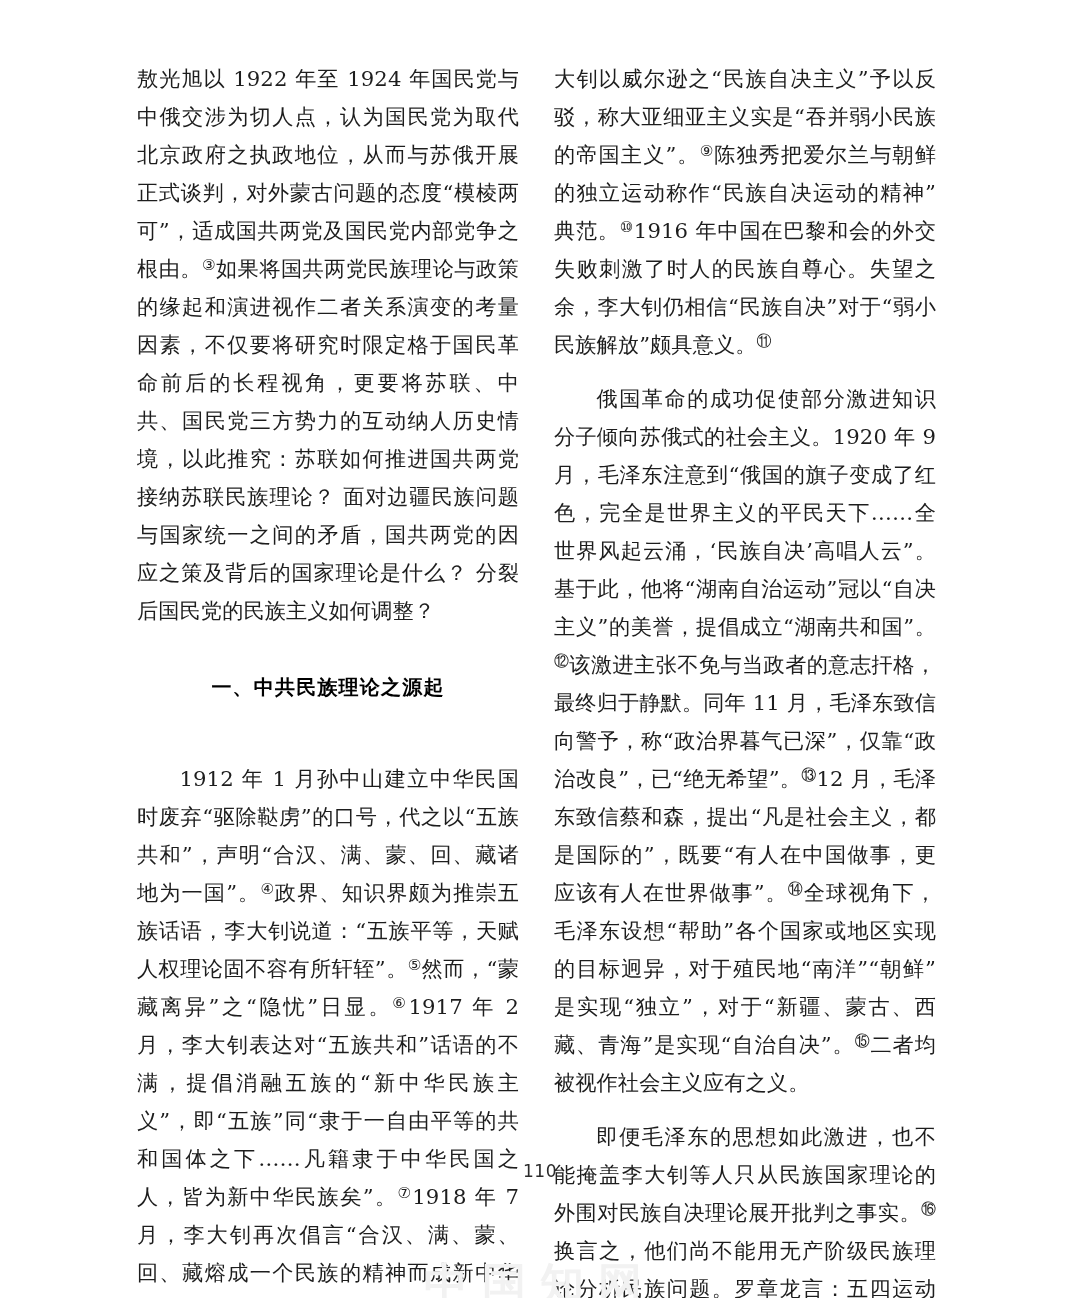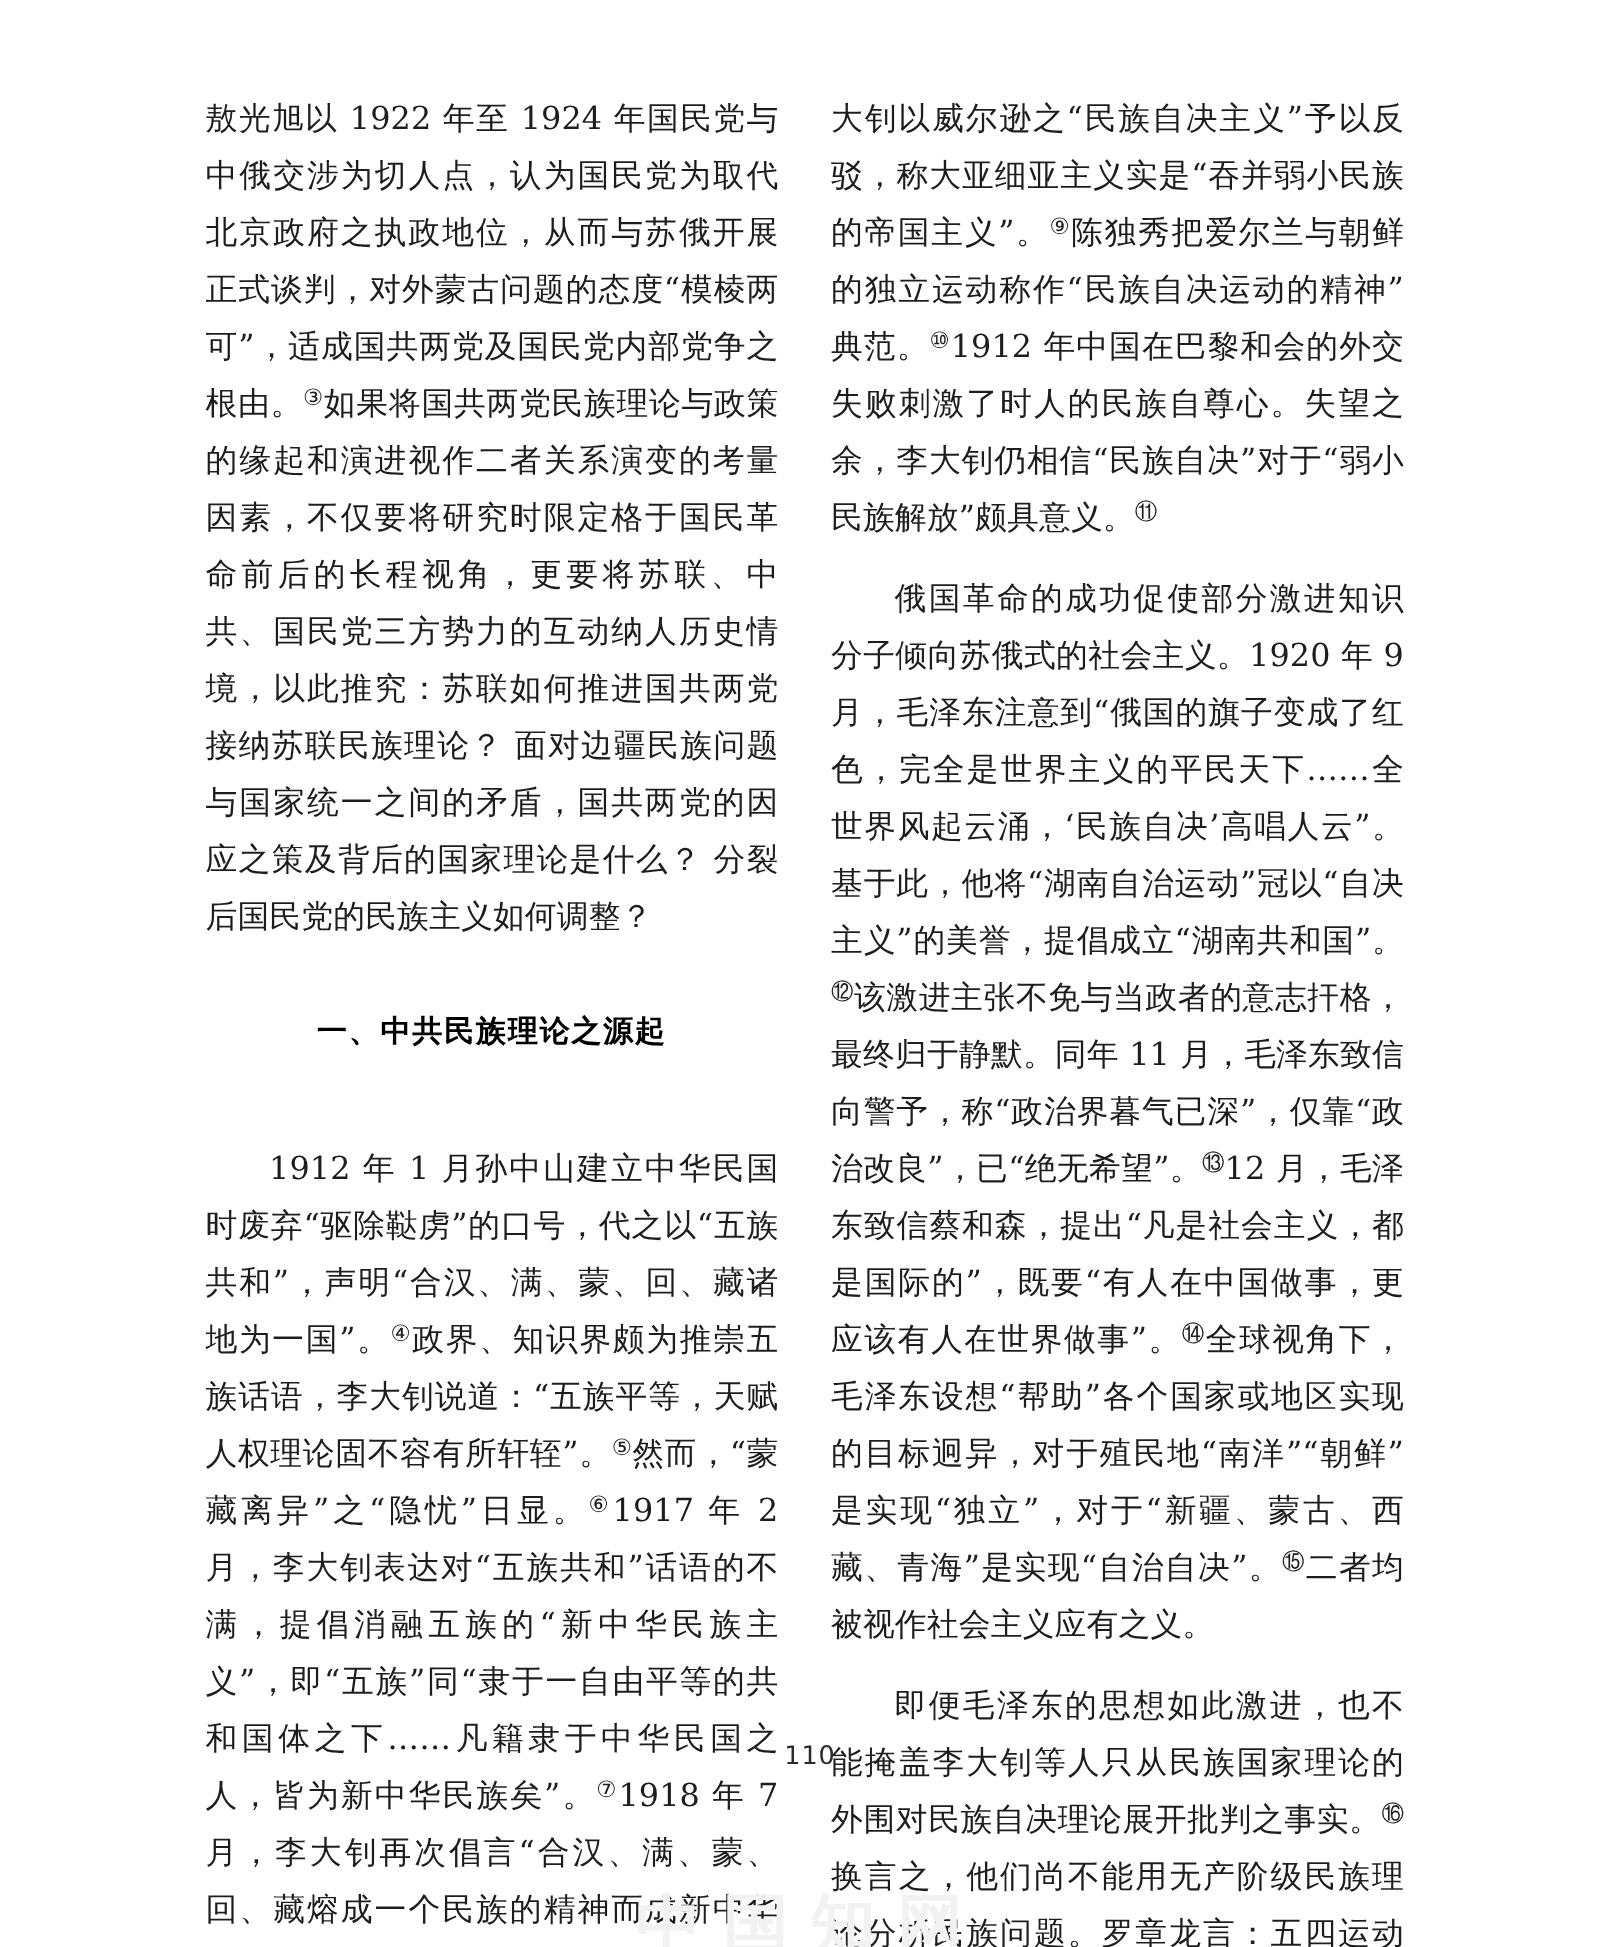--- a/index.html
+++ b/index.html
@@ -139,21 +139,21 @@
       <h2 class="section-heading">一、中共民族理论之源起</h2>
 
       <div class="gap-after-heading"></div>
 
       <p class="para indent"><span>1912 年 1 月孙中山建立中华民国时废弃“驱除鞑虏”的口号，代之以“五族共和”，声明“合汉、满、蒙、回、藏诸地为一国”。</span><span class="fn">④</span><span>政界、知识界颇为推崇五族话语，李大钊说道：“五族平等，天赋人权理论固不容有所轩轾”。</span><span class="fn">⑤</span><span>然而，“蒙藏离异”之“隐忧”日显。</span><span class="fn">⑥</span><span>1917 年 2 月，李大钊表达对“五族共和”话语的不满，提倡消融五族的“新中华民族主义”，即“五族”同“隶于一自由平等的共和国体之下……凡籍隶于中华民国之人，皆为新中华民族矣”。</span><span class="fn">⑦</span><span>1918 年 7 月，李大钊再次倡言“合汉、满、蒙、回、藏熔成一个民族的精神而成新中华民族”。</span><span class="fn">⑧</span><span>李大钊所指“新中华民族”既是融合国内各族群的中华民族，也是生活在“自由平等的共和国体”之下的国民。</span></p>
 
     </div>
 
     <div class="column" id="col-right">
 
-      <p class="para run-on"><span>大钊以威尔逊之“民族自决主义”予以反驳，称大亚细亚主义实是“吞并弱小民族的帝国主义”。</span><span class="fn">⑨</span><span>陈独秀把爱尔兰与朝鲜的独立运动称作“民族自决运动的精神”典范。</span><span class="fn">⑩</span><span>1912 年中国在巴黎和会的外交失败刺激了时人的民族自尊心。失望之余，李大钊仍相信“民族自决”对于“弱小民族解放”颇具意义。</span><span class="fn">⑪</span></p>
+      <p class="para run-on"><span>大钊以威尔逊之“民族自决主义”予以反驳，称大亚细亚主义实是“吞并弱小民族的帝国主义”。</span><span class="fn">⑨</span><span>陈独秀把爱尔兰与朝鲜的独立运动称作“民族自决运动的精神”典范。</span><span class="fn">⑩</span><span>1916 年中国在巴黎和会的外交失败刺激了时人的民族自尊心。失望之余，李大钊仍相信“民族自决”对于“弱小民族解放”颇具意义。</span><span class="fn">⑪</span></p>
 
       <p class="para indent"><span>俄国革命的成功促使部分激进知识分子倾向苏俄式的社会主义。1920 年 9 月，毛泽东注意到“俄国的旗子变成了红色，完全是世界主义的平民天下……全世界风起云涌，‘民族自决’高唱人云”。基于此，他将“湖南自治运动”冠以“自决主义”的美誉，提倡成立“湖南共和国”。</span><span class="fn">⑫</span><span>该激进主张不免与当政者的意志扞格，最终归于静默。同年 11 月，毛泽东致信向警予，称“政治界暮气已深”，仅靠“政治改良”，已“绝无希望”。</span><span class="fn">⑬</span><span>12 月，毛泽东致信蔡和森，提出“凡是社会主义，都是国际的”，既要“有人在中国做事，更应该有人在世界做事”。</span><span class="fn">⑭</span><span>全球视角下，毛泽东设想“帮助”各个国家或地区实现的目标迥异，对于殖民地“南洋”“朝鲜”是实现“独立”，对于“新疆、蒙古、西藏、青海”是实现“自治自决”。</span><span class="fn">⑮</span><span>二者均被视作社会主义应有之义。</span></p>
 
       <p class="para indent"><span>即便毛泽东的思想如此激进，也不能掩盖李大钊等人只从民族国家理论的外围对民族自决理论展开批判之事实。</span><span class="fn">⑯</span><span>换言之，他们尚不能用无产阶级民族理论分析民族问题。罗章龙言：五四运动的领导者是“小资产阶级式的知识分子，特别是学生”，虽然“不自觉地趋向无产阶级”，但“无产阶级尚未引进中国民族解放运动”。</span></p>
 
     </div>
 
   </div>
 
   <div id="folio">110</div>

